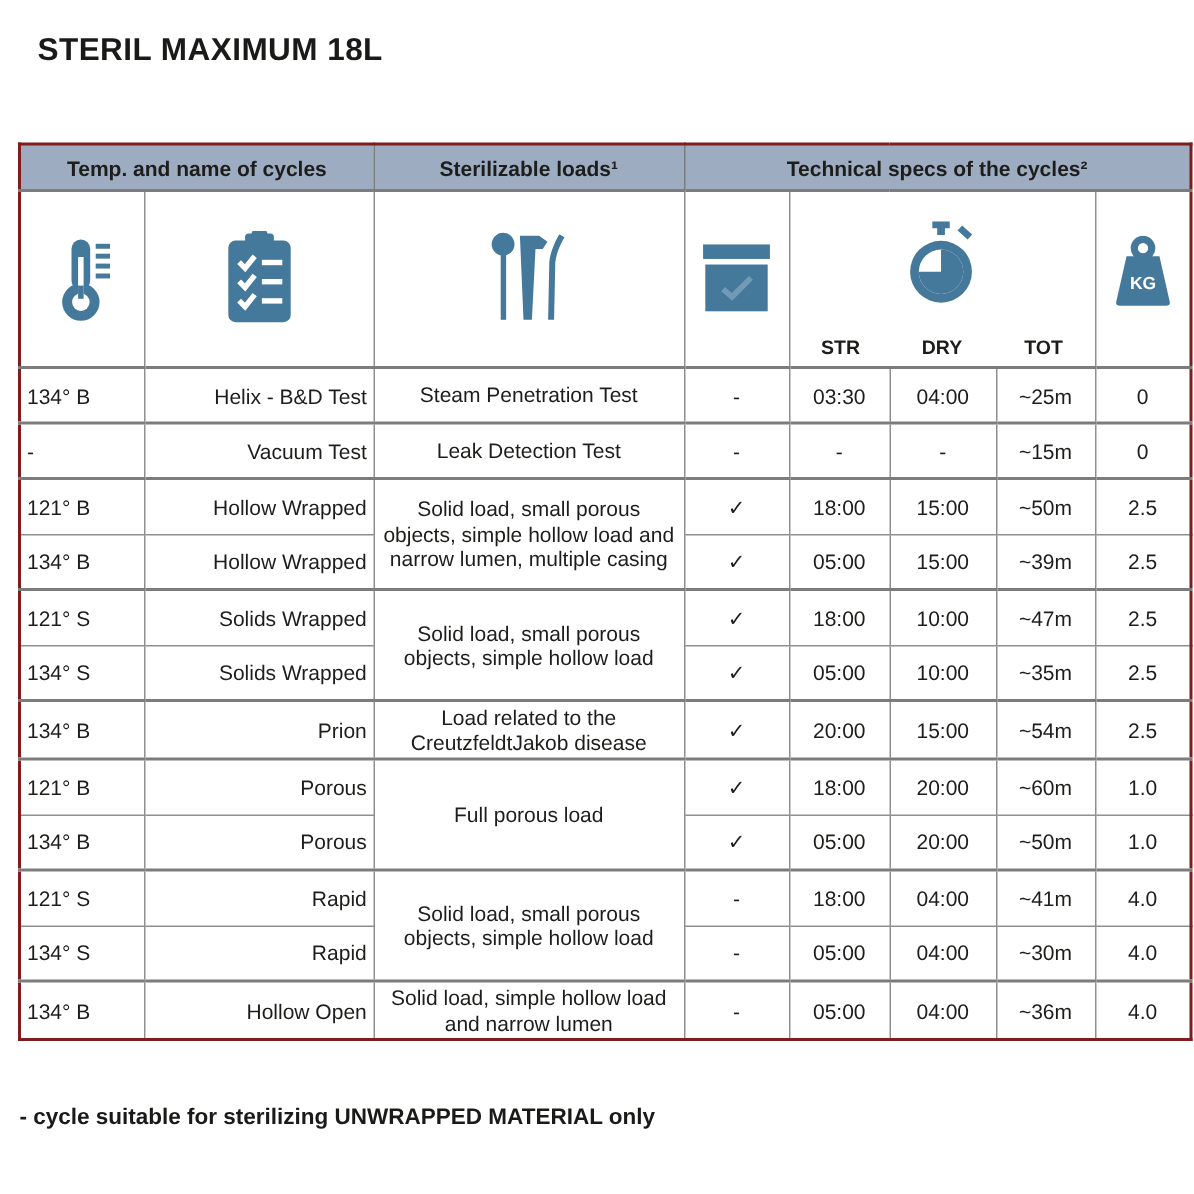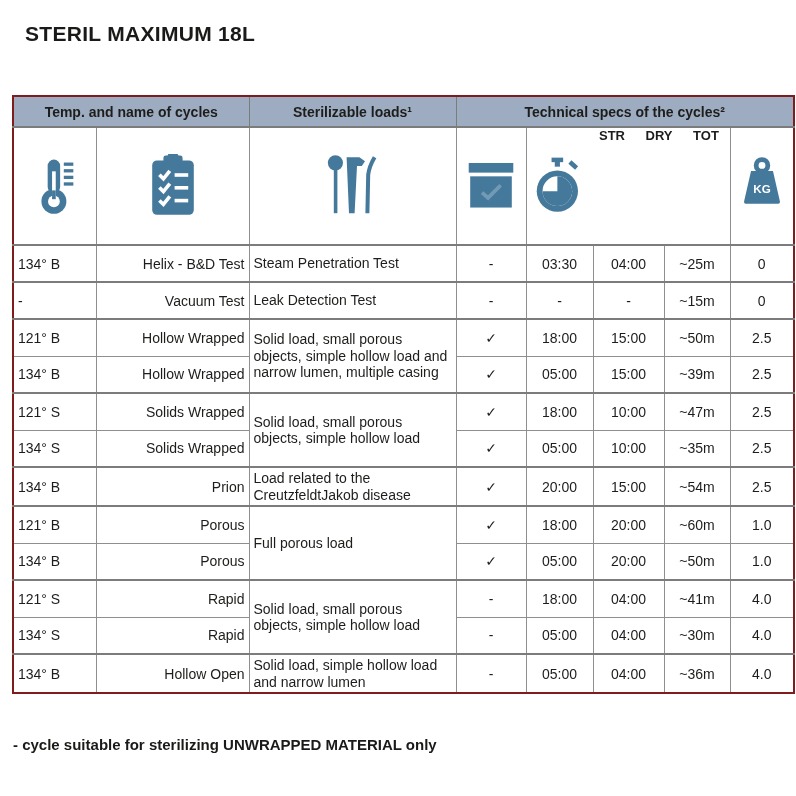--- a/index.html
+++ b/index.html
@@ -45,31 +45,31 @@
   }
 
   
   tr.icons td {
     height: 100px;
     border-bottom: 2px solid #7c7c7c;
     text-align: center;
     padding: 0;
   }
   .icon-wrap { display: flex; align-items: center; justify-content: center; height: 106px; }
-  .timer-inner { display: flex; flex-direction: row; height: 116px; }
+  .timer-inner { display: flex; flex-direction: column; height: 116px; }
   .timer-icon-wrap { margin: auto; padding-top: 4px; }
   .spec-sublabels { display: flex; width: 100%; padding-bottom: 5px; }
   .spec-sublabels span { flex: 1; text-align: center; font-weight: 700; font-size: 13px; }
 
   
   tbody.data tr { height: 37px; }
   tbody.data td { font-size: 14px; }
   td.c-temp { text-align: left; padding-left: 11px; width: 83px; }
   td.c-name { text-align: right; padding-left: 12px; }
-  td.c-load { font-size: 13.5px; line-height: 16.5px; padding: 4px 6px; }
+  td.c-load { text-align: center; font-size: 13.5px; line-height: 16.5px; padding: 4px 6px; }
   td.c-mid  { text-align: center; }
   tr.group-start td { border-top: 2px solid #7c7c7c; }
 
   .footnotes {
     position: absolute; left: 13px; top: 731px;
     font-size: 15px; font-weight: 700; line-height: 28px;
     color: #1a1a18;
   }
 
   svg .blue { fill: #45799c; }

